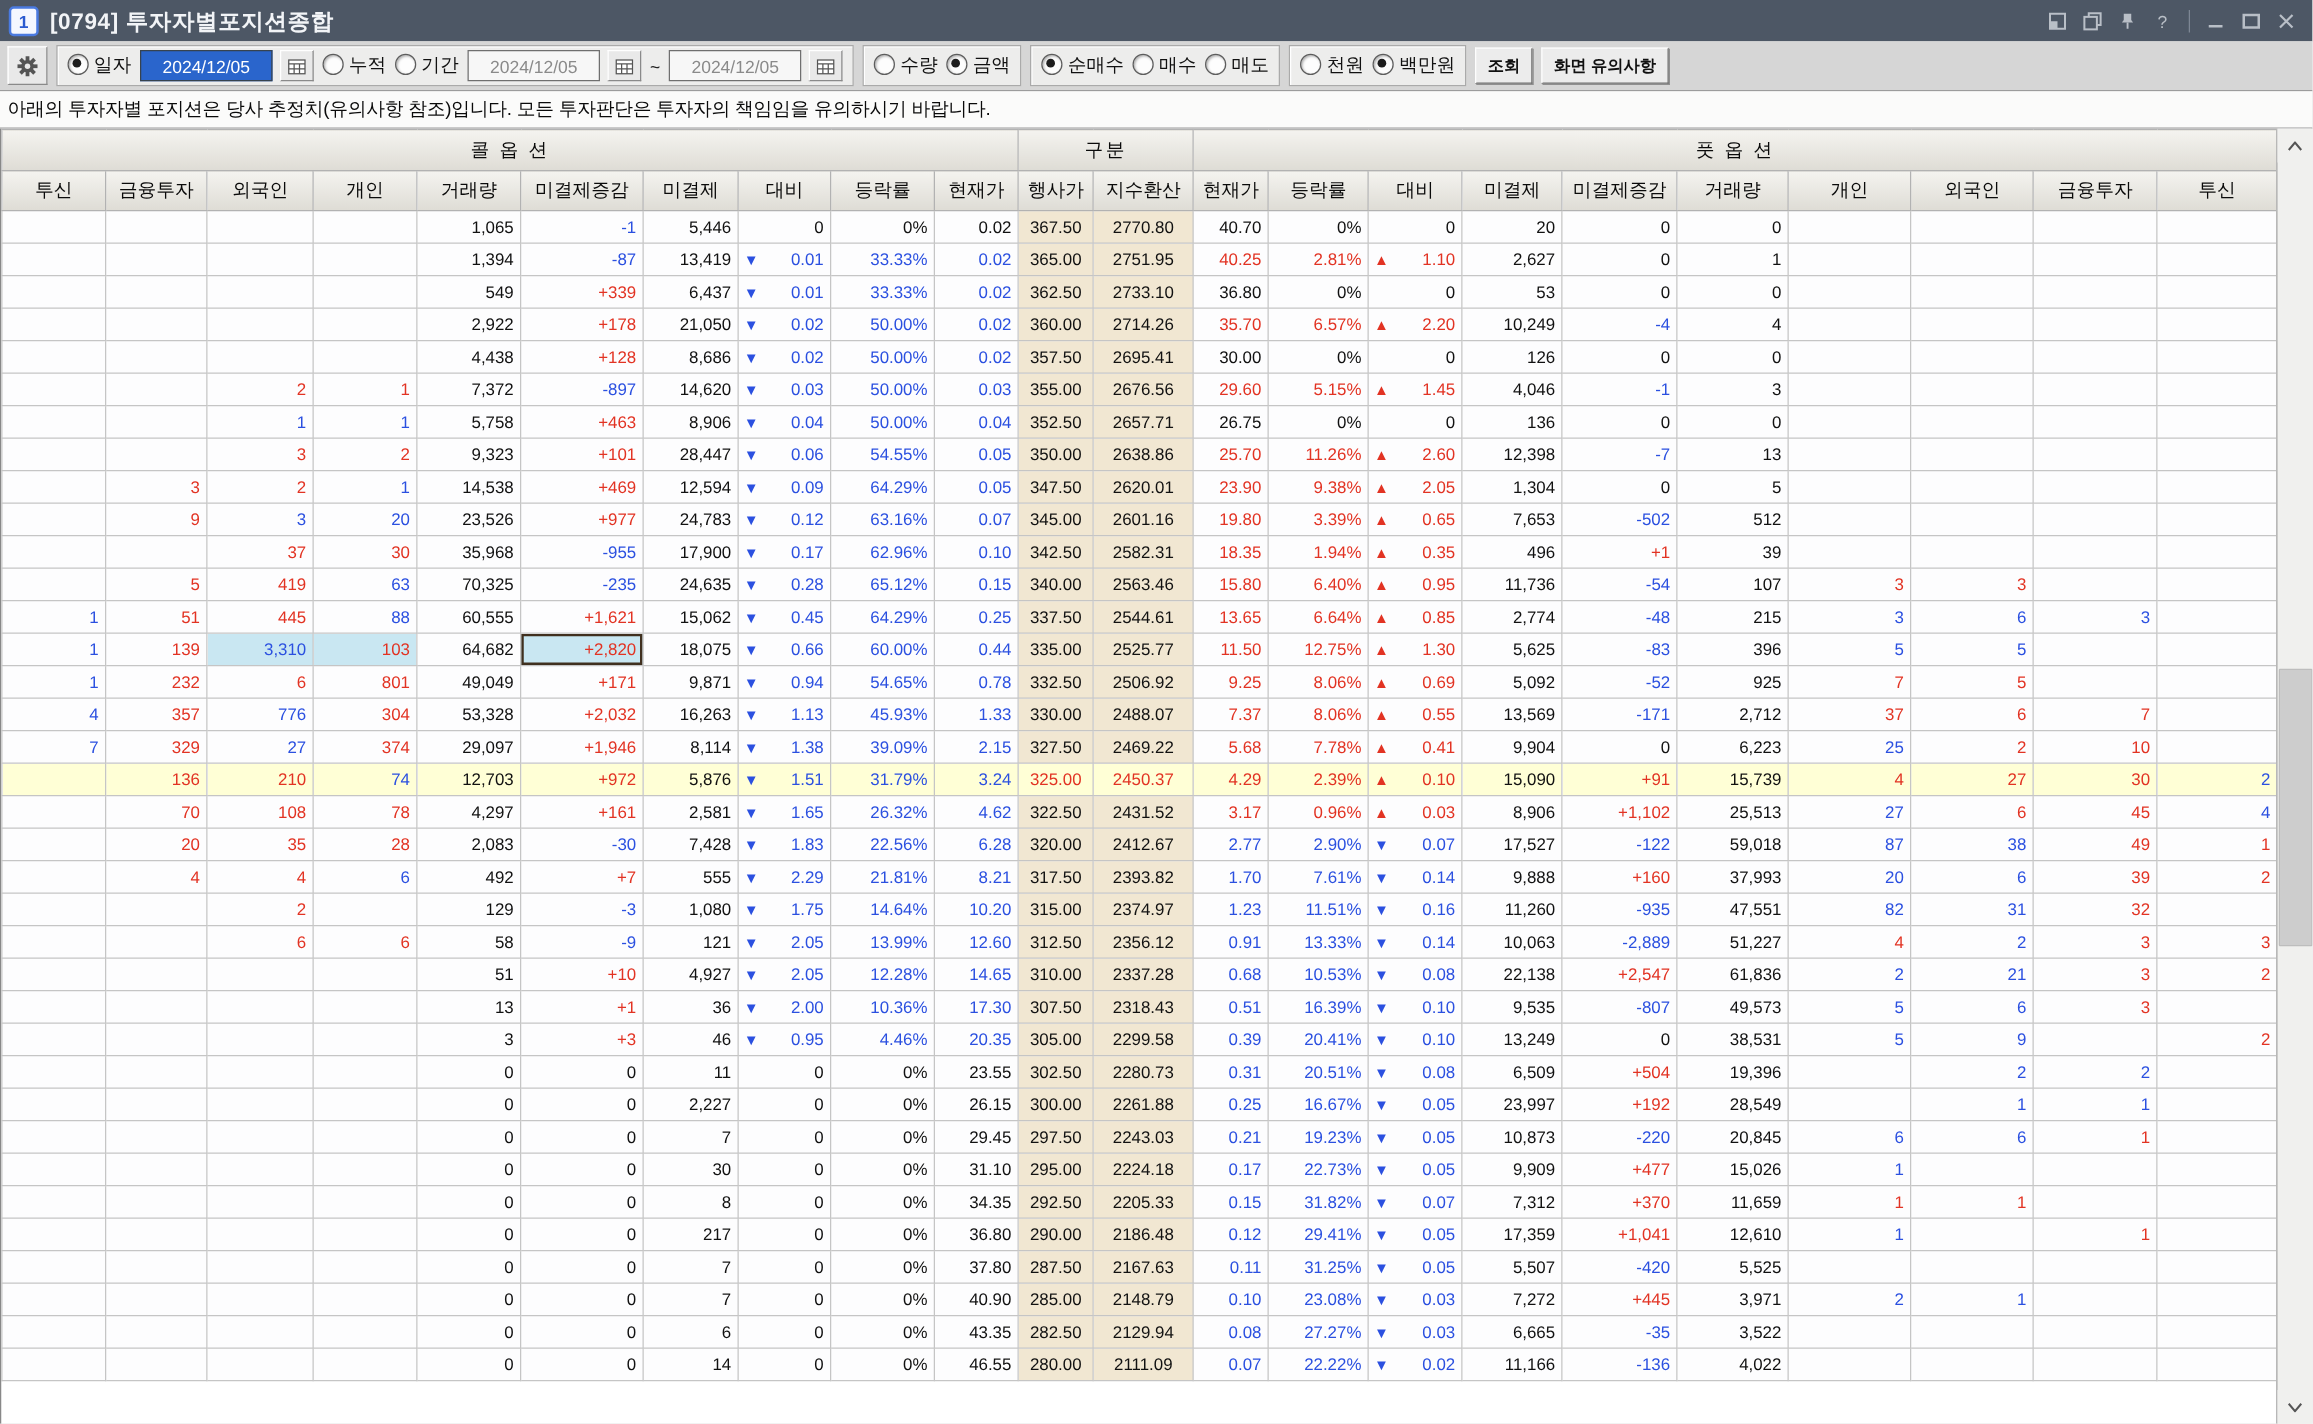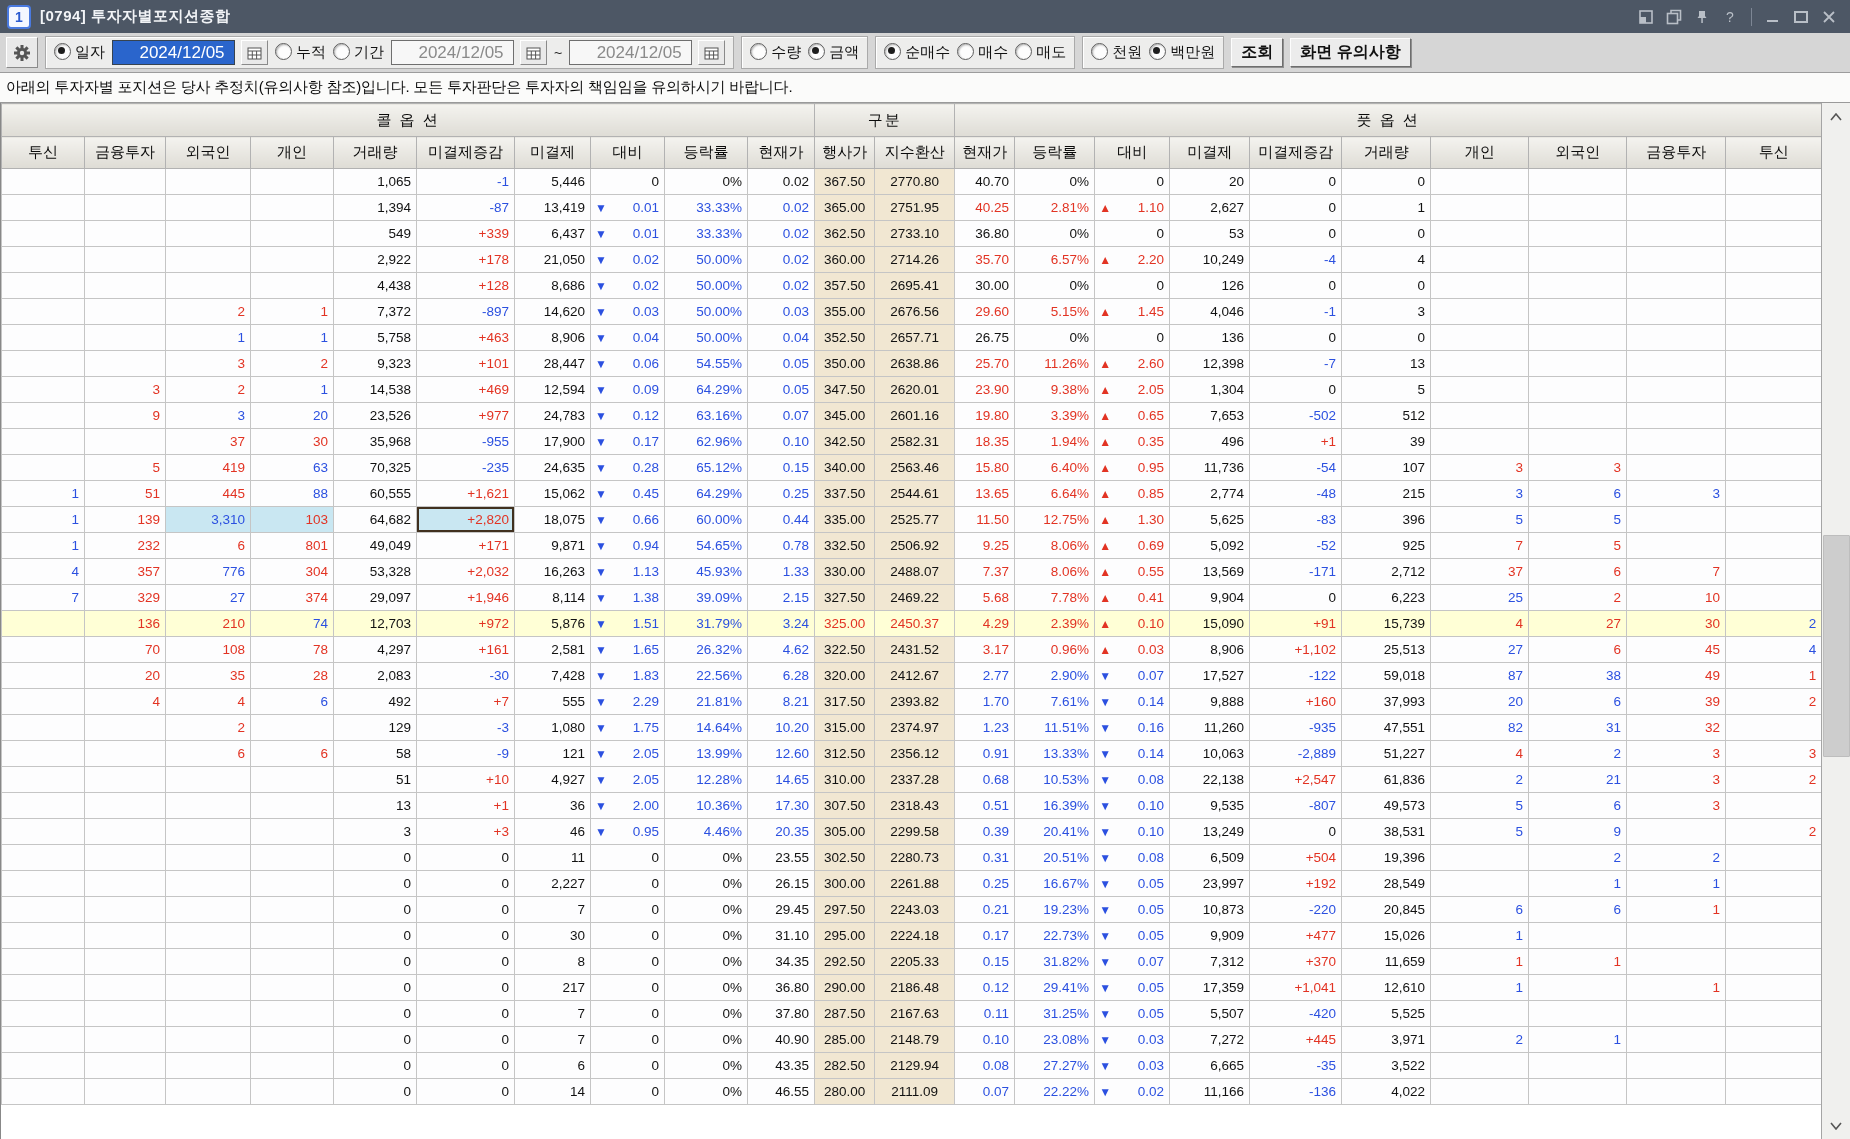--- a/index.html
+++ b/index.html
@@ -4,44 +4,44 @@
 <style>
   html,body{margin:0;padding:0;}
   body{width:1850px;height:1139px;overflow:hidden;background:#d6d6d6;
        font-family:"Liberation Sans","DejaVu Sans",sans-serif;-webkit-font-smoothing:antialiased;}
   #app{width:1850px;height:1139px;display:flex;flex-direction:column;}
 
   
   .titlebar{height:33px;background:#4d5765;display:flex;align-items:center;flex:0 0 33px;}
   .badge{width:20px;height:20px;margin-left:7px;background:#f4f7ff;border:2px solid #4a7ae0;border-radius:4px;
          color:#2a5ad0;font-weight:bold;font-size:14px;display:flex;align-items:center;justify-content:center;}
-  .wtitle{color:#f2f4f7;font-size:15px;font-weight:600;margin-left:9px;letter-spacing:.5px;}
+  .wtitle{color:#f2f4f7;font-size:18px;font-weight:600;margin-left:9px;letter-spacing:.5px;}
   .win-icons{margin-left:auto;display:flex;align-items:center;gap:6px;margin-right:10px;}
   .win-icons .wbtn{width:22px;height:22px;display:flex;align-items:center;justify-content:center;cursor:default;}
   .win-sep{width:1px;height:18px;background:#7d8694;margin:0 4px;}
 
   
   .toolbar{height:39px;flex:0 0 39px;background:#d6d6d6;border-bottom:1px solid #9c9c9c;
            display:flex;align-items:center;padding:0 6px;gap:7px;font-size:15px;color:#111;}
   .gearbtn{width:30px;height:29px;background:#e9e9e9;border:1px solid #8a8a8a;border-top-color:#fff;border-left-color:#fff;
            display:flex;align-items:center;justify-content:center;}
   .tgroup{height:31px;background:#ededec;border:1px solid #aaa;box-shadow:inset 1px 1px 0 #fff;
           display:flex;align-items:center;padding:0 8px;gap:7px;}
   .opt{display:flex;align-items:flex-start;gap:4px;}
   .radio{width:15px;height:15px;border-radius:50%;background:#fdfdfd;border:1px solid #5d5d5d;
          box-shadow:inset 1px 1px 2px rgba(0,0,0,.3);position:relative;flex:0 0 15px;}
   .radio.on::after{content:'';position:absolute;left:3px;top:3px;width:7px;height:7px;border-radius:50%;background:#1d1d1d;}
-  .datefield{width:104px;height:23px;border:1px solid #6f6f6f;background:#fff;font-size:17px;
-             display:flex;align-items:center;justify-content:center;padding-left:17px;}
+  .datefield{width:104px;height:23px;border:1px solid #6f6f6f;background:#fff;font-size:14px;
+             display:flex;align-items:center;justify-content:center;}
   .datefield.sel{background:#2a65cc;color:#fff;border-color:#37434f;}
   .datefield.dim{color:#8a8a8a;background:#f7f7f7;}
   .calbtn{width:25px;height:23px;background:#e9e9e9;border:1px solid #8a8a8a;border-top-color:#fff;border-left-color:#fff;
           display:flex;align-items:center;justify-content:center;margin-left:-1px;}
   .tbtn{height:27px;background:#ececec;border:1px solid #6e6e6e;border-top-color:#fdfdfd;border-left-color:#fdfdfd;
-        box-shadow:1px 1px 0 #8f8f8f;font-size:16px;font-weight:bold;color:#111;
+        box-shadow:1px 1px 0 #8f8f8f;font-size:13px;font-weight:bold;color:#111;
         display:flex;align-items:center;padding:0 9px;}
   .tilde{font-size:14px;color:#222;}
 
   
   .notice{height:29px;flex:0 0 29px;background:#fbfbfa;border-bottom:1px solid #9a9a9a;
           font-size:15px;color:#0a0a0a;display:flex;align-items:center;padding-left:6px;letter-spacing:-.2px;}
 
   
   .content{flex:1;display:flex;background:#fff;position:relative;}
   .gridwrap{width:1822px;overflow:hidden;border-left:1px solid #888;}

